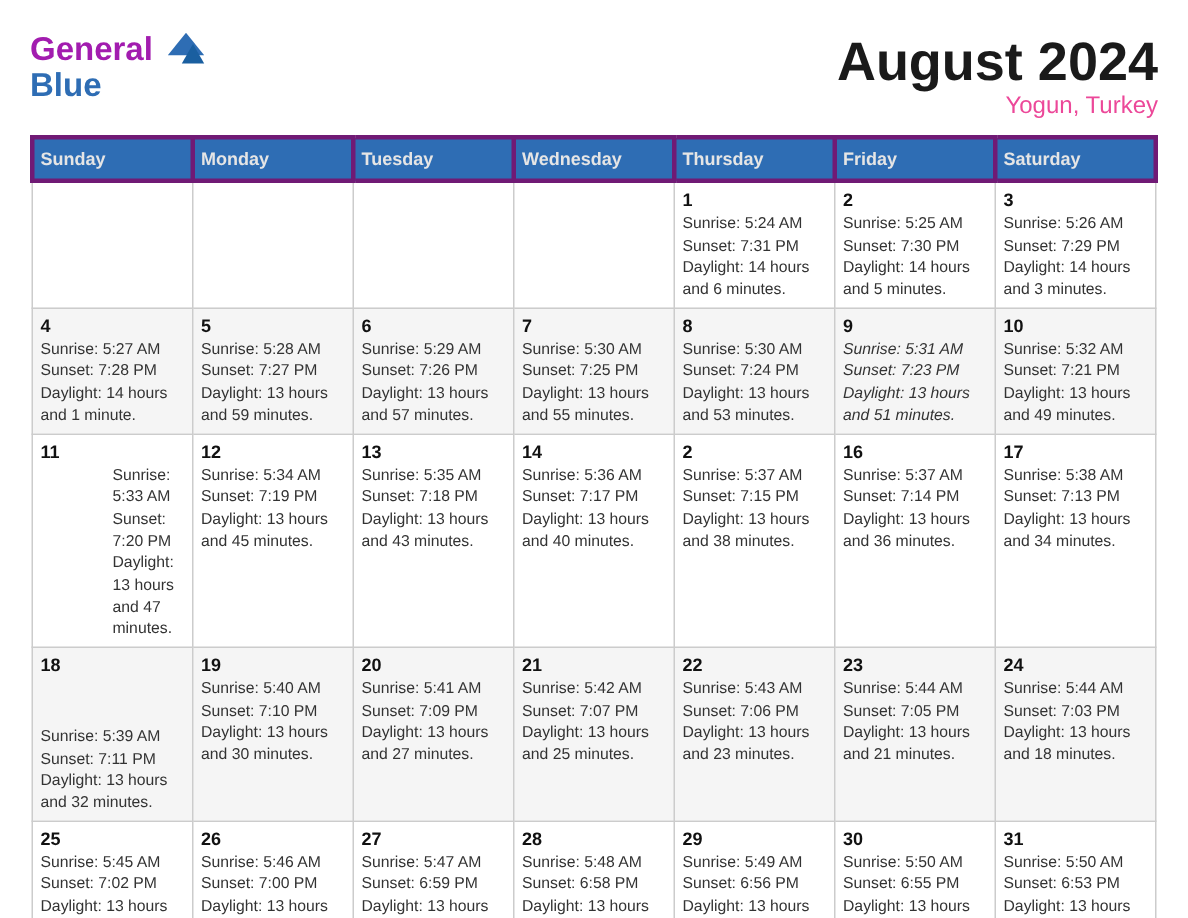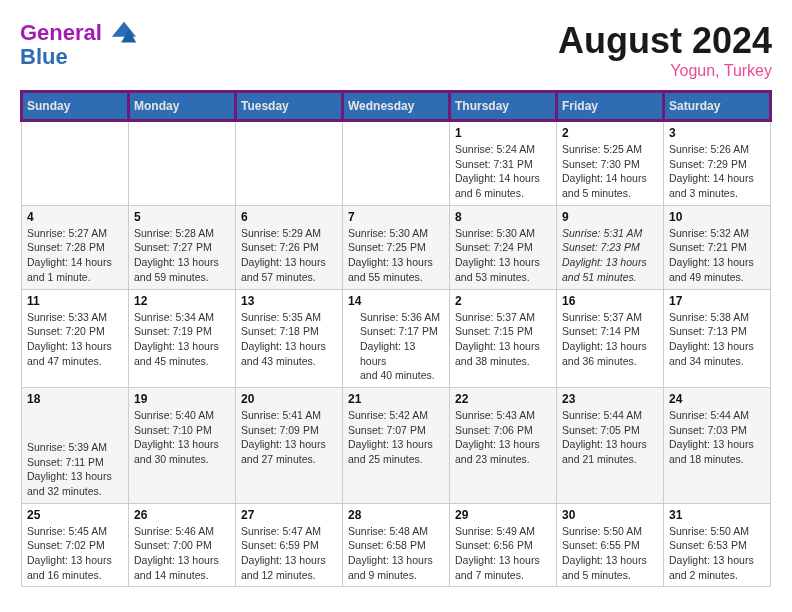--- a/index.html
+++ b/index.html
@@ -197,42 +197,42 @@
           <div class="day-number">10</div>
           <div class="day-info" style="white-space: pre-line;">Sunrise: 5:32 AM
 Sunset: 7:21 PM
 Daylight: 13 hours
 and 49 minutes.</div>
         </td>
       </tr>
       <tr>
         <td>
           <div class="day-number">11</div>
-          <div class="day-info" style="white-space: pre-line;">Sunrise: 5:33 AM
+          <div class="day-info" style="white-space: pre-line; margin-left: 48px;">Sunrise: 5:33 AM
 Sunset: 7:20 PM
 Daylight: 13 hours
 and 47 minutes.</div>
         </td>
         <td>
           <div class="day-number">12</div>
           <div class="day-info" style="white-space: pre-line;">Sunrise: 5:34 AM
 Sunset: 7:19 PM
 Daylight: 13 hours
 and 45 minutes.</div>
         </td>
         <td>
           <div class="day-number">13</div>
           <div class="day-info" style="white-space: pre-line;">Sunrise: 5:35 AM
 Sunset: 7:18 PM
 Daylight: 13 hours
 and 43 minutes.</div>
         </td>
         <td>
           <div class="day-number">14</div>
-          <div class="day-info" style="white-space: pre-line; margin-left: 12px;">Sunrise: 5:36 AM
+          <div class="day-info" style="white-space: pre-line;">Sunrise: 5:36 AM
 Sunset: 7:17 PM
 Daylight: 13 hours
 and 40 minutes.</div>
         </td>
         <td>
           <div class="day-number">2</div>
           <div class="day-info" style="white-space: pre-line;">Sunrise: 5:37 AM
 Sunset: 7:15 PM
 Daylight: 13 hours
 and 38 minutes.</div>

